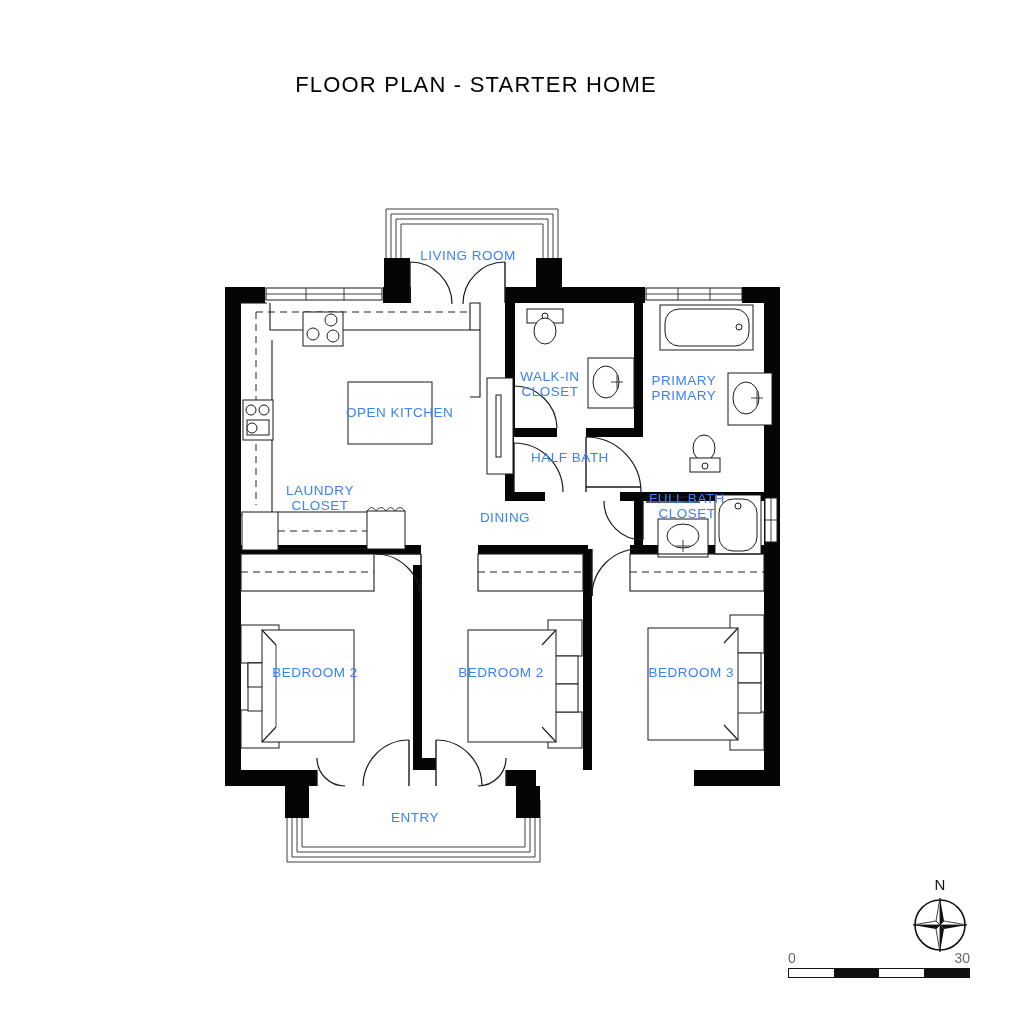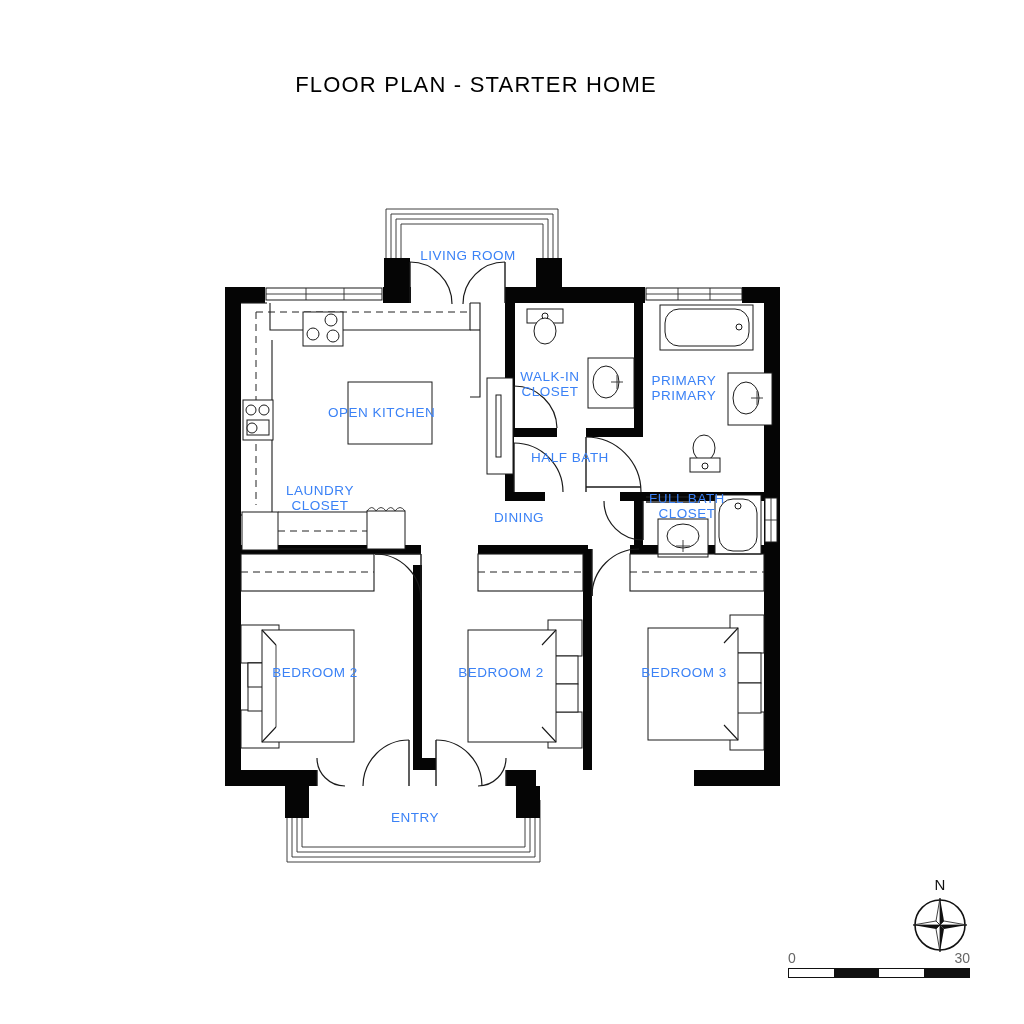--- a/index.html
+++ b/index.html
@@ -313,39 +313,39 @@
       <line class="thin2" x1="506" y1="770" x2="506" y2="786"></line>
       <path class="swing" d="M478,786 A28,28 0 0 0 506,758"></path>
     </g>
 
   </svg>
 
   <div class="lblbox" style="left:418px;top:248px;width:100px;">
     <div>LIVING ROOM</div>
   </div>
 
-  <div class="lblbox" style="left:328px;top:405px;width:100px;">
+  <div class="lblbox" style="left:346px;top:405px;width:100px;">
     <div>OPEN KITCHEN</div>
   </div>
 
   <div class="lblbox" style="left:508px;top:369px;width:84px;">
     <div>WALK-IN</div>
     <div>CLOSET</div>
   </div>
 
   <div class="lblbox" style="left:527px;top:450px;width:86px;">
     <div>HALF BATH</div>
   </div>
 
   <div class="lblbox" style="left:641px;top:373px;width:86px;">
     <div>PRIMARY</div>
     <div>PRIMARY</div>
   </div>
 
-  <div class="lblbox" style="left:482px;top:510px;width:74px;">
+  <div class="lblbox" style="left:468px;top:510px;width:74px;">
     <div>DINING</div>
   </div>
 
   <div class="lblbox" style="left:645px;top:491px;width:84px;">
     <div>FULL BATH</div>
     <div>CLOSET</div>
   </div>
 
   <div class="lblbox" style="left:279px;top:483px;width:82px;">
     <div>LAUNDRY</div>
@@ -353,21 +353,21 @@
   </div>
 
   <div class="lblbox" style="left:265px;top:665px;width:100px;">
     <div>BEDROOM 2</div>
   </div>
 
   <div class="lblbox" style="left:451px;top:665px;width:100px;">
     <div>BEDROOM 2</div>
   </div>
 
-  <div class="lblbox" style="left:634px;top:665px;width:100px;">
+  <div class="lblbox" style="left:634px;top:665px;width:100px;text-align:right;">
     <div>BEDROOM 3</div>
   </div>
 
   <div class="lblbox" style="left:380px;top:810px;width:70px;">
     <div>ENTRY</div>
   </div>
 
   <div id="compass-wrap">
     <div id="compass-n">N</div>
     <svg width="70" height="62" viewBox="0 0 70 62" style="position:absolute;left:0;top:18px;">

